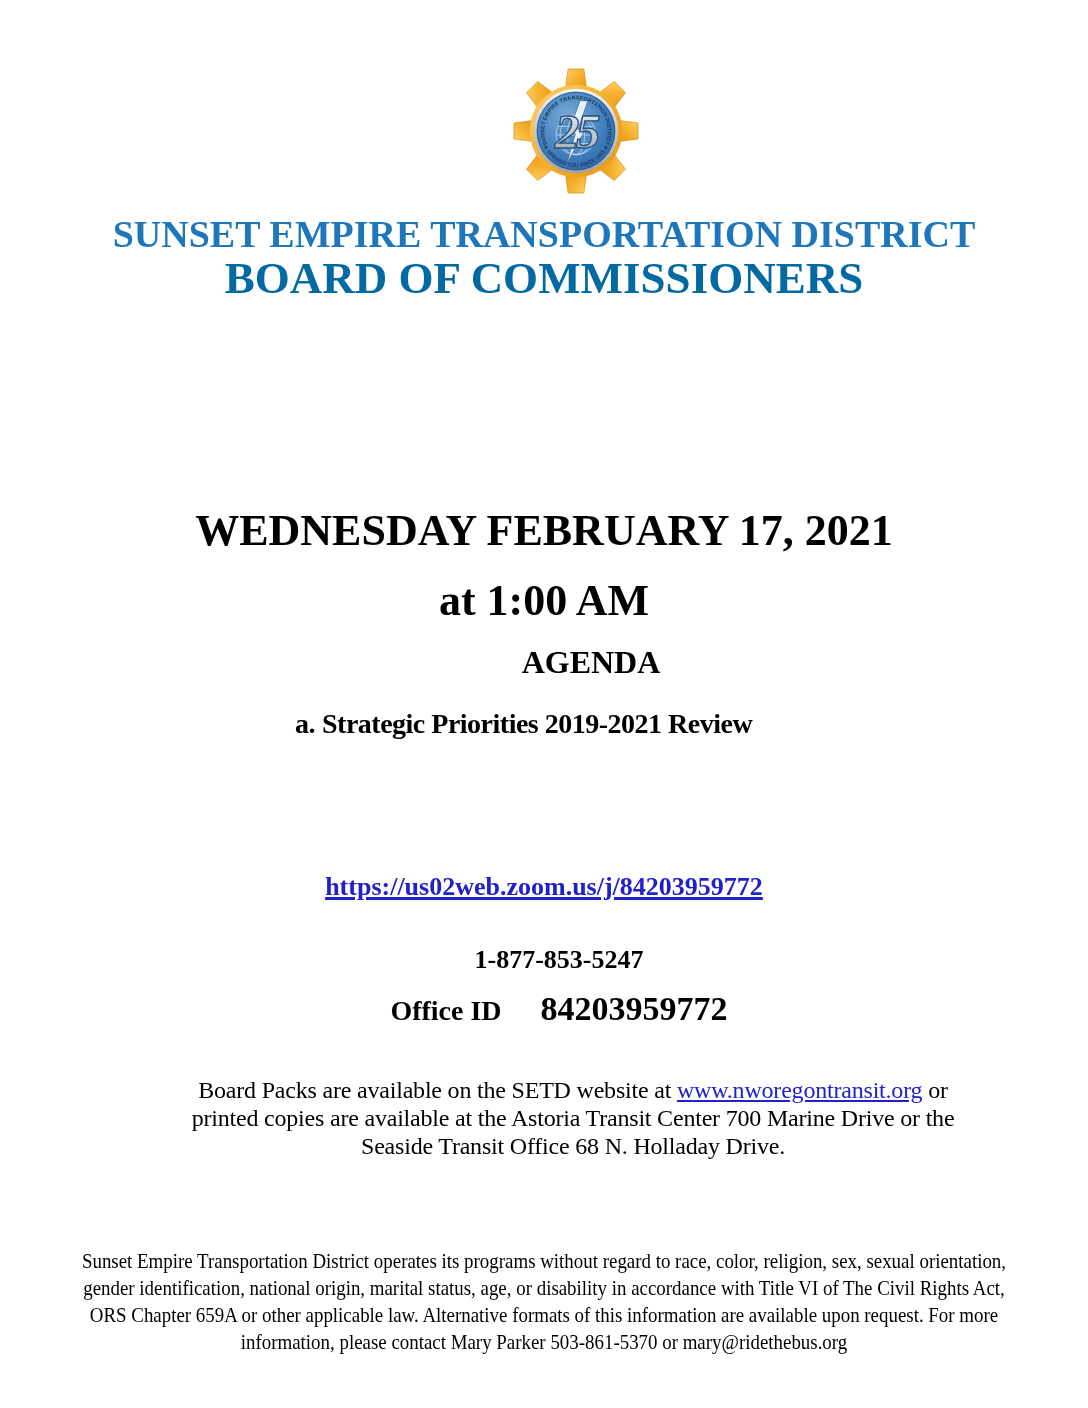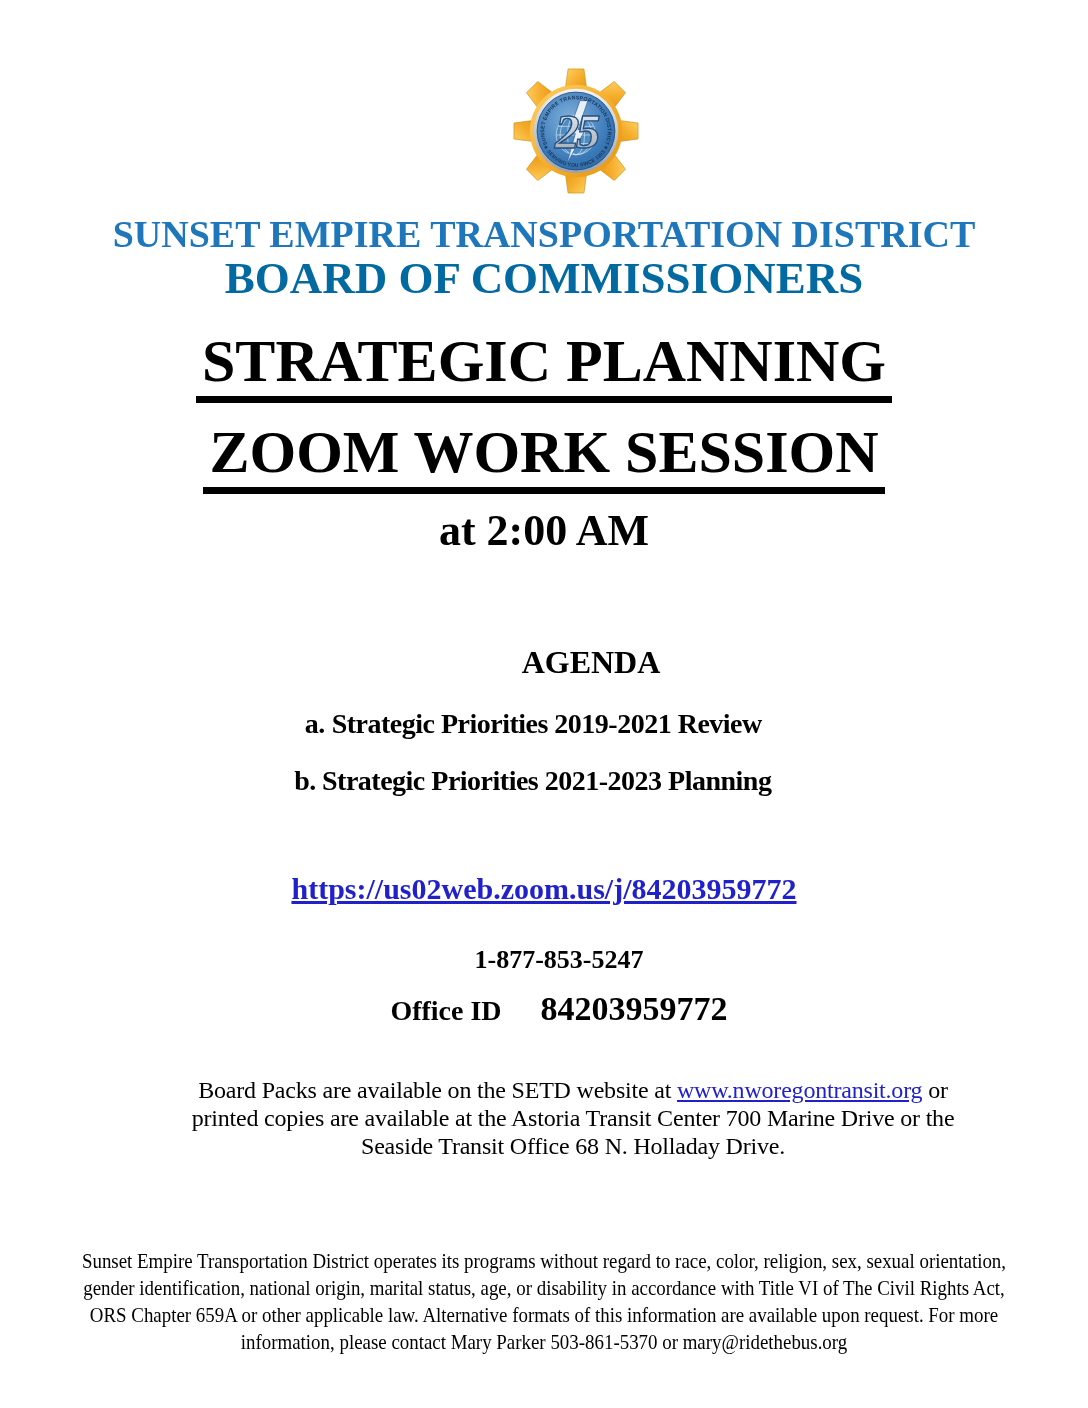--- a/index.html
+++ b/index.html
@@ -30,21 +30,21 @@
   .date-block{top:496px;font-size:44px;font-weight:bold;line-height:70px;}
 
   
   .agenda-head{top:644px;font-size:32px;font-weight:bold;padding-left:47px;}
   .agenda-items{position:absolute;top:708px;left:288px;text-align:center;
     font-size:28px;font-weight:bold;letter-spacing:-0.5px;}
   .agenda-item{margin-bottom:25px;}
   .agenda-label{display:inline-block;width:34px;}
 
   
-  .zoom-link-row{top:872px;font-size:30px;font-weight:bold;}
+  .zoom-link-row{top:872px;font-size:26px;font-weight:bold;}
   a.doclink{color:#2121CC;text-decoration:underline;cursor:pointer;}
   .zoom-link-row a.doclink{text-decoration-thickness:3px;}
   .phone-row{top:945px;font-size:26px;font-weight:bold;transform:translateX(15px);}
   .meeting-row{top:990px;font-size:28px;font-weight:bold;transform:translateX(15px);}
   .meeting-id-number{font-size:34px;margin-left:32px;}
 
   
   .board-block{top:1076px;font-size:24px;line-height:28px;letter-spacing:-0.2px;margin-left:29px;}
   .board-block a.doclink{font-size:24px;}
 
@@ -112,37 +112,30 @@
       </text>
       <text font-size="7.6" font-weight="bold" fill="#14365E" letter-spacing="0.3" font-family="'Liberation Sans',sans-serif">
         <textPath href="#arcBot" startOffset="50%" text-anchor="middle">★ SERVING YOU SINCE 1993 ★</textPath>
       </text>
     </svg>
   </div>
 
   <div class="abs org1">SUNSET EMPIRE TRANSPORTATION DISTRICT</div>
   <div class="abs org2">BOARD OF COMMISSIONERS</div>
 
-  <div class="abs title-block">
-    <div><span class="title-line">STRATEGIC PLANNING</span></div>
-    <div class="title-gap"></div>
-    <div><span class="title-line">ZOOM WORK SESSION</span></div>
-  </div>
 
   <div class="abs date-block">
-    <div>at 2:00 AM</div>
+    <div>WEDNESDAY FEBRUARY 17, 2021</div>
+    <div>at 1:00 AM</div>
   </div>
 
   <div class="abs agenda-head">AGENDA</div>
   <div class="agenda-items">
     <div class="agenda-item">
       <span class="agenda-label">a.</span><span>Strategic Priorities 2019-2021 Review</span>
-    </div>
-    <div class="agenda-item">
-      <span class="agenda-label">b.</span><span>Strategic Priorities 2021-2023 Planning</span>
     </div>
   </div>
 
   <div class="abs zoom-link-row">
     <a class="doclink">https://us02web.zoom.us/j/84203959772</a>
   </div>
   <div class="abs phone-row">1-877-853-5247</div>
   <div class="abs meeting-row">
     <span>Office ID </span><span class="meeting-id-number">84203959772</span>
   </div>

